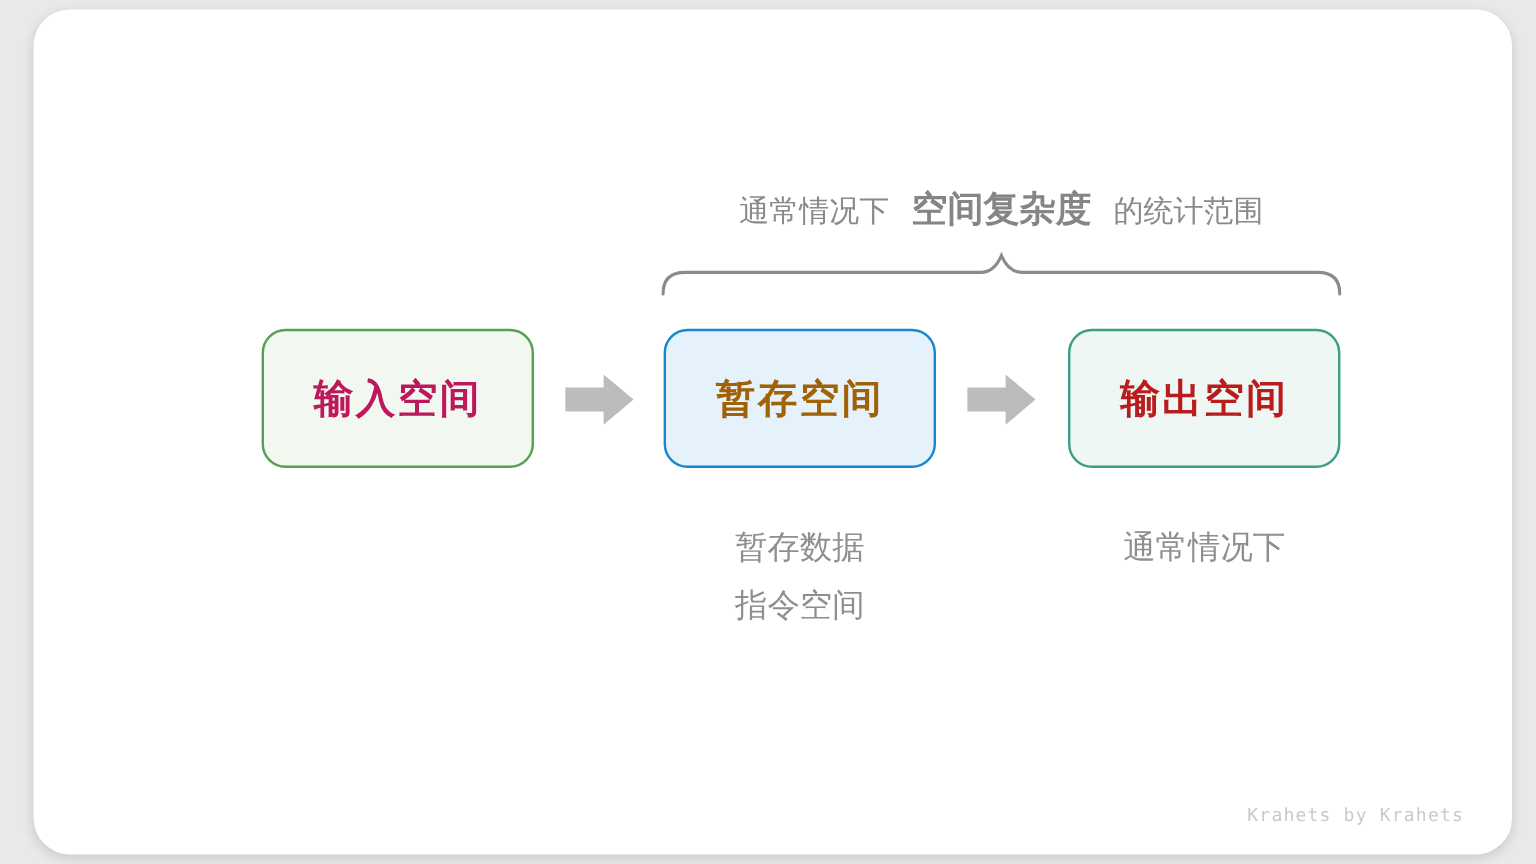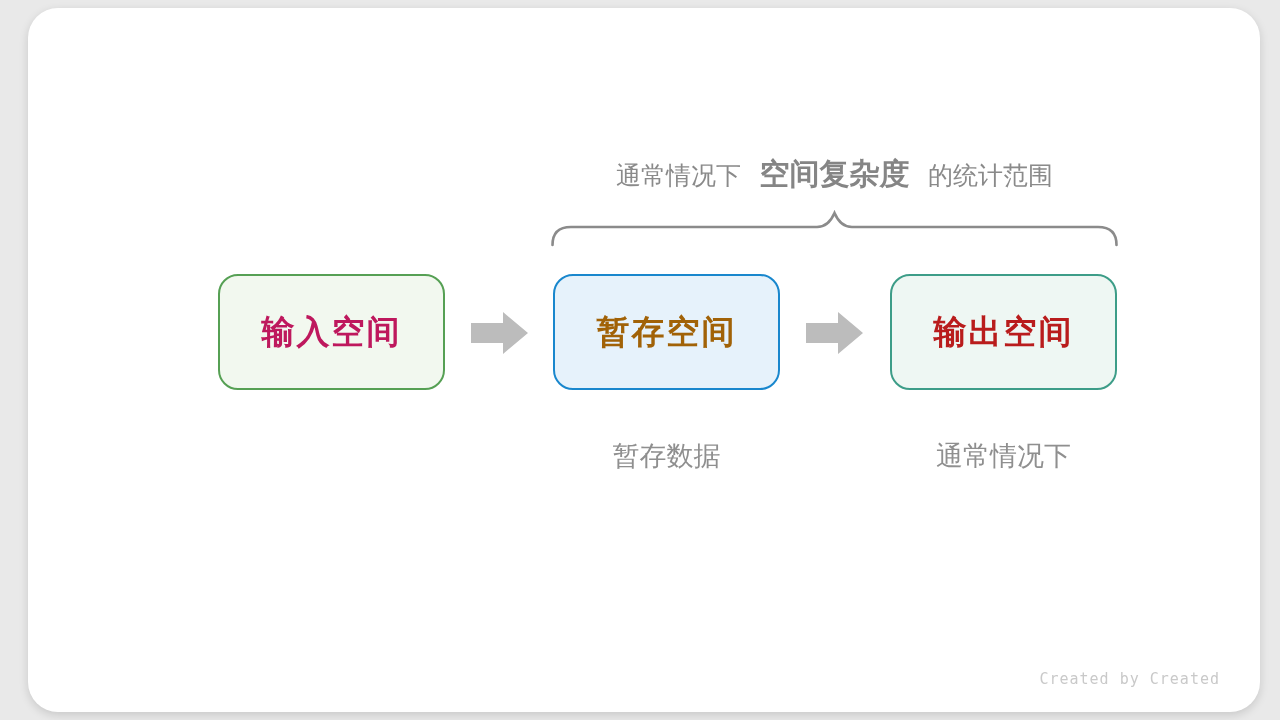--- a/index.html
+++ b/index.html
@@ -97,22 +97,23 @@
       <polygon points="0,12 32,12 32,1 57,22 32,43 32,32 0,32" fill="#bcbcbc"></polygon>
     </svg>
 
     <div class="space-box box-output" style="border-color: rgb(61, 157, 136); background: rgb(238, 247, 243); color: #b91c1c;">
       <span class="box-label">输出空间</span>
     </div>
 
 
     <div class="caption-col col-temp">
       <span class="caption-line">暂存数据</span>
+      <span class="caption-line">指令空间</span>
     </div>
 
     <div class="caption-col col-output">
       <span class="caption-line">通常情况下</span>
     </div>
 
-    <div class="credit">Created by Created</div>
+    <div class="credit">Krahets by Krahets</div>
 
   </div>
 </div>
 
 </body></html>

